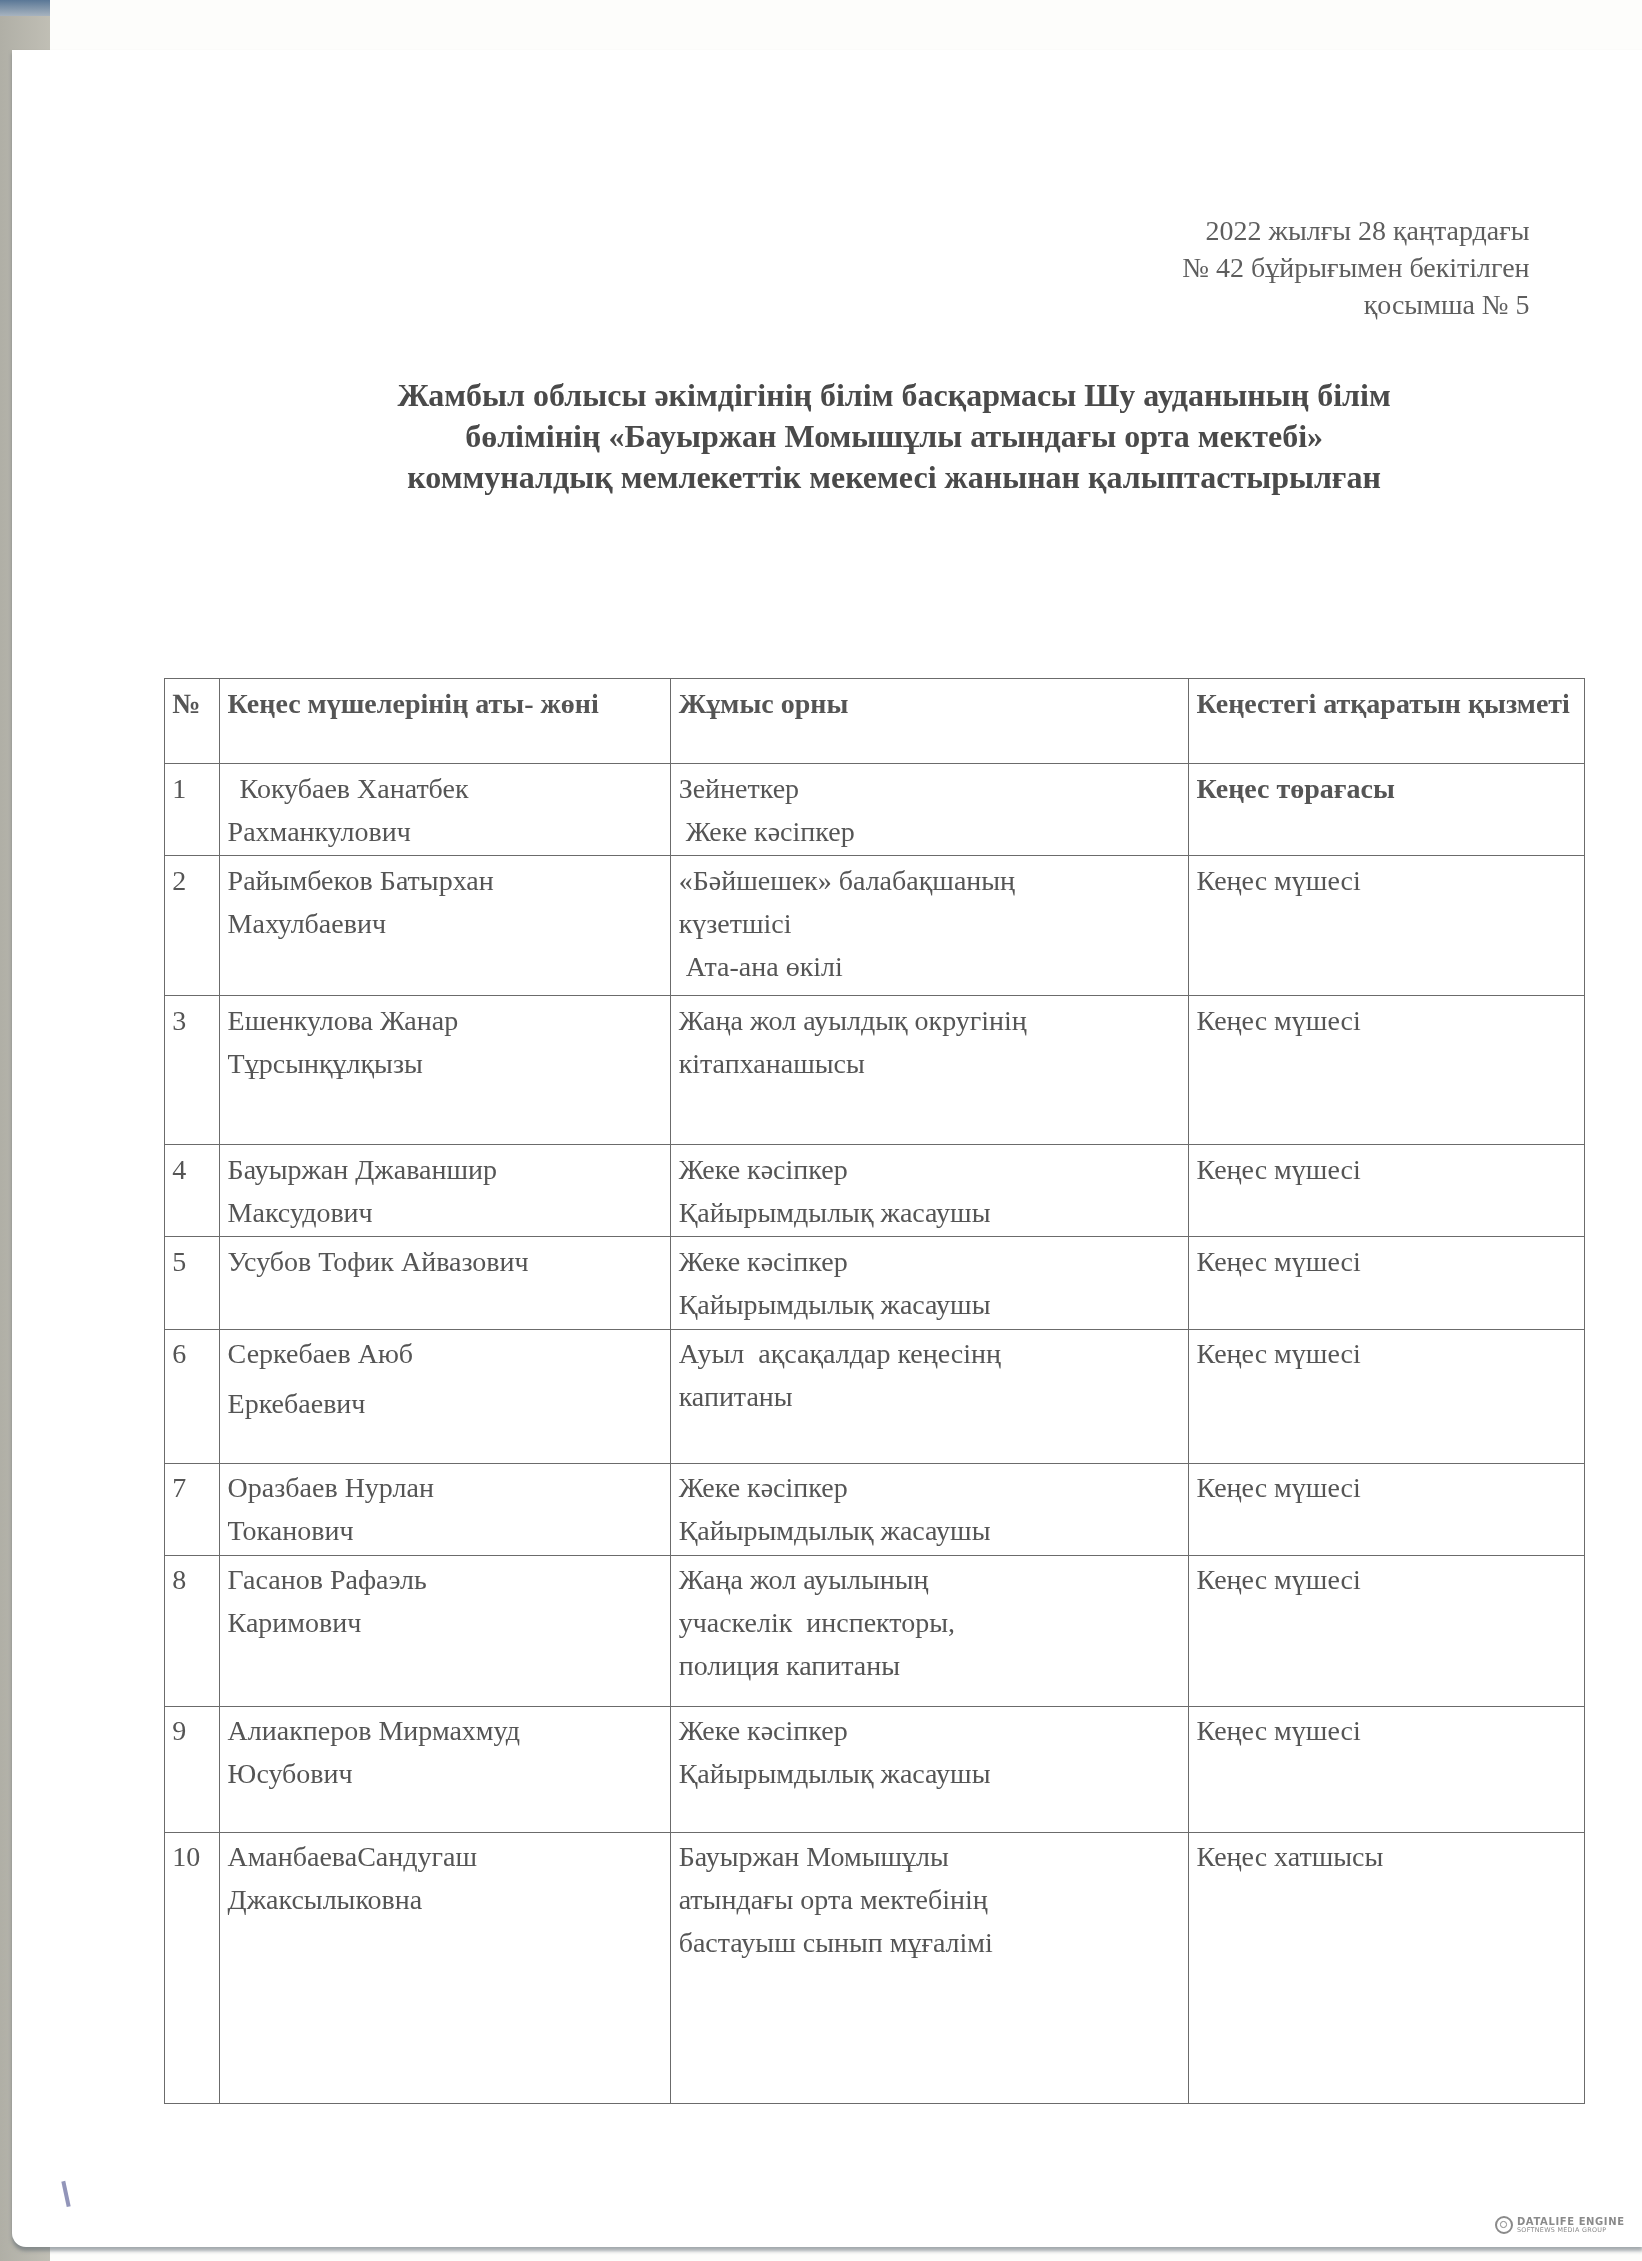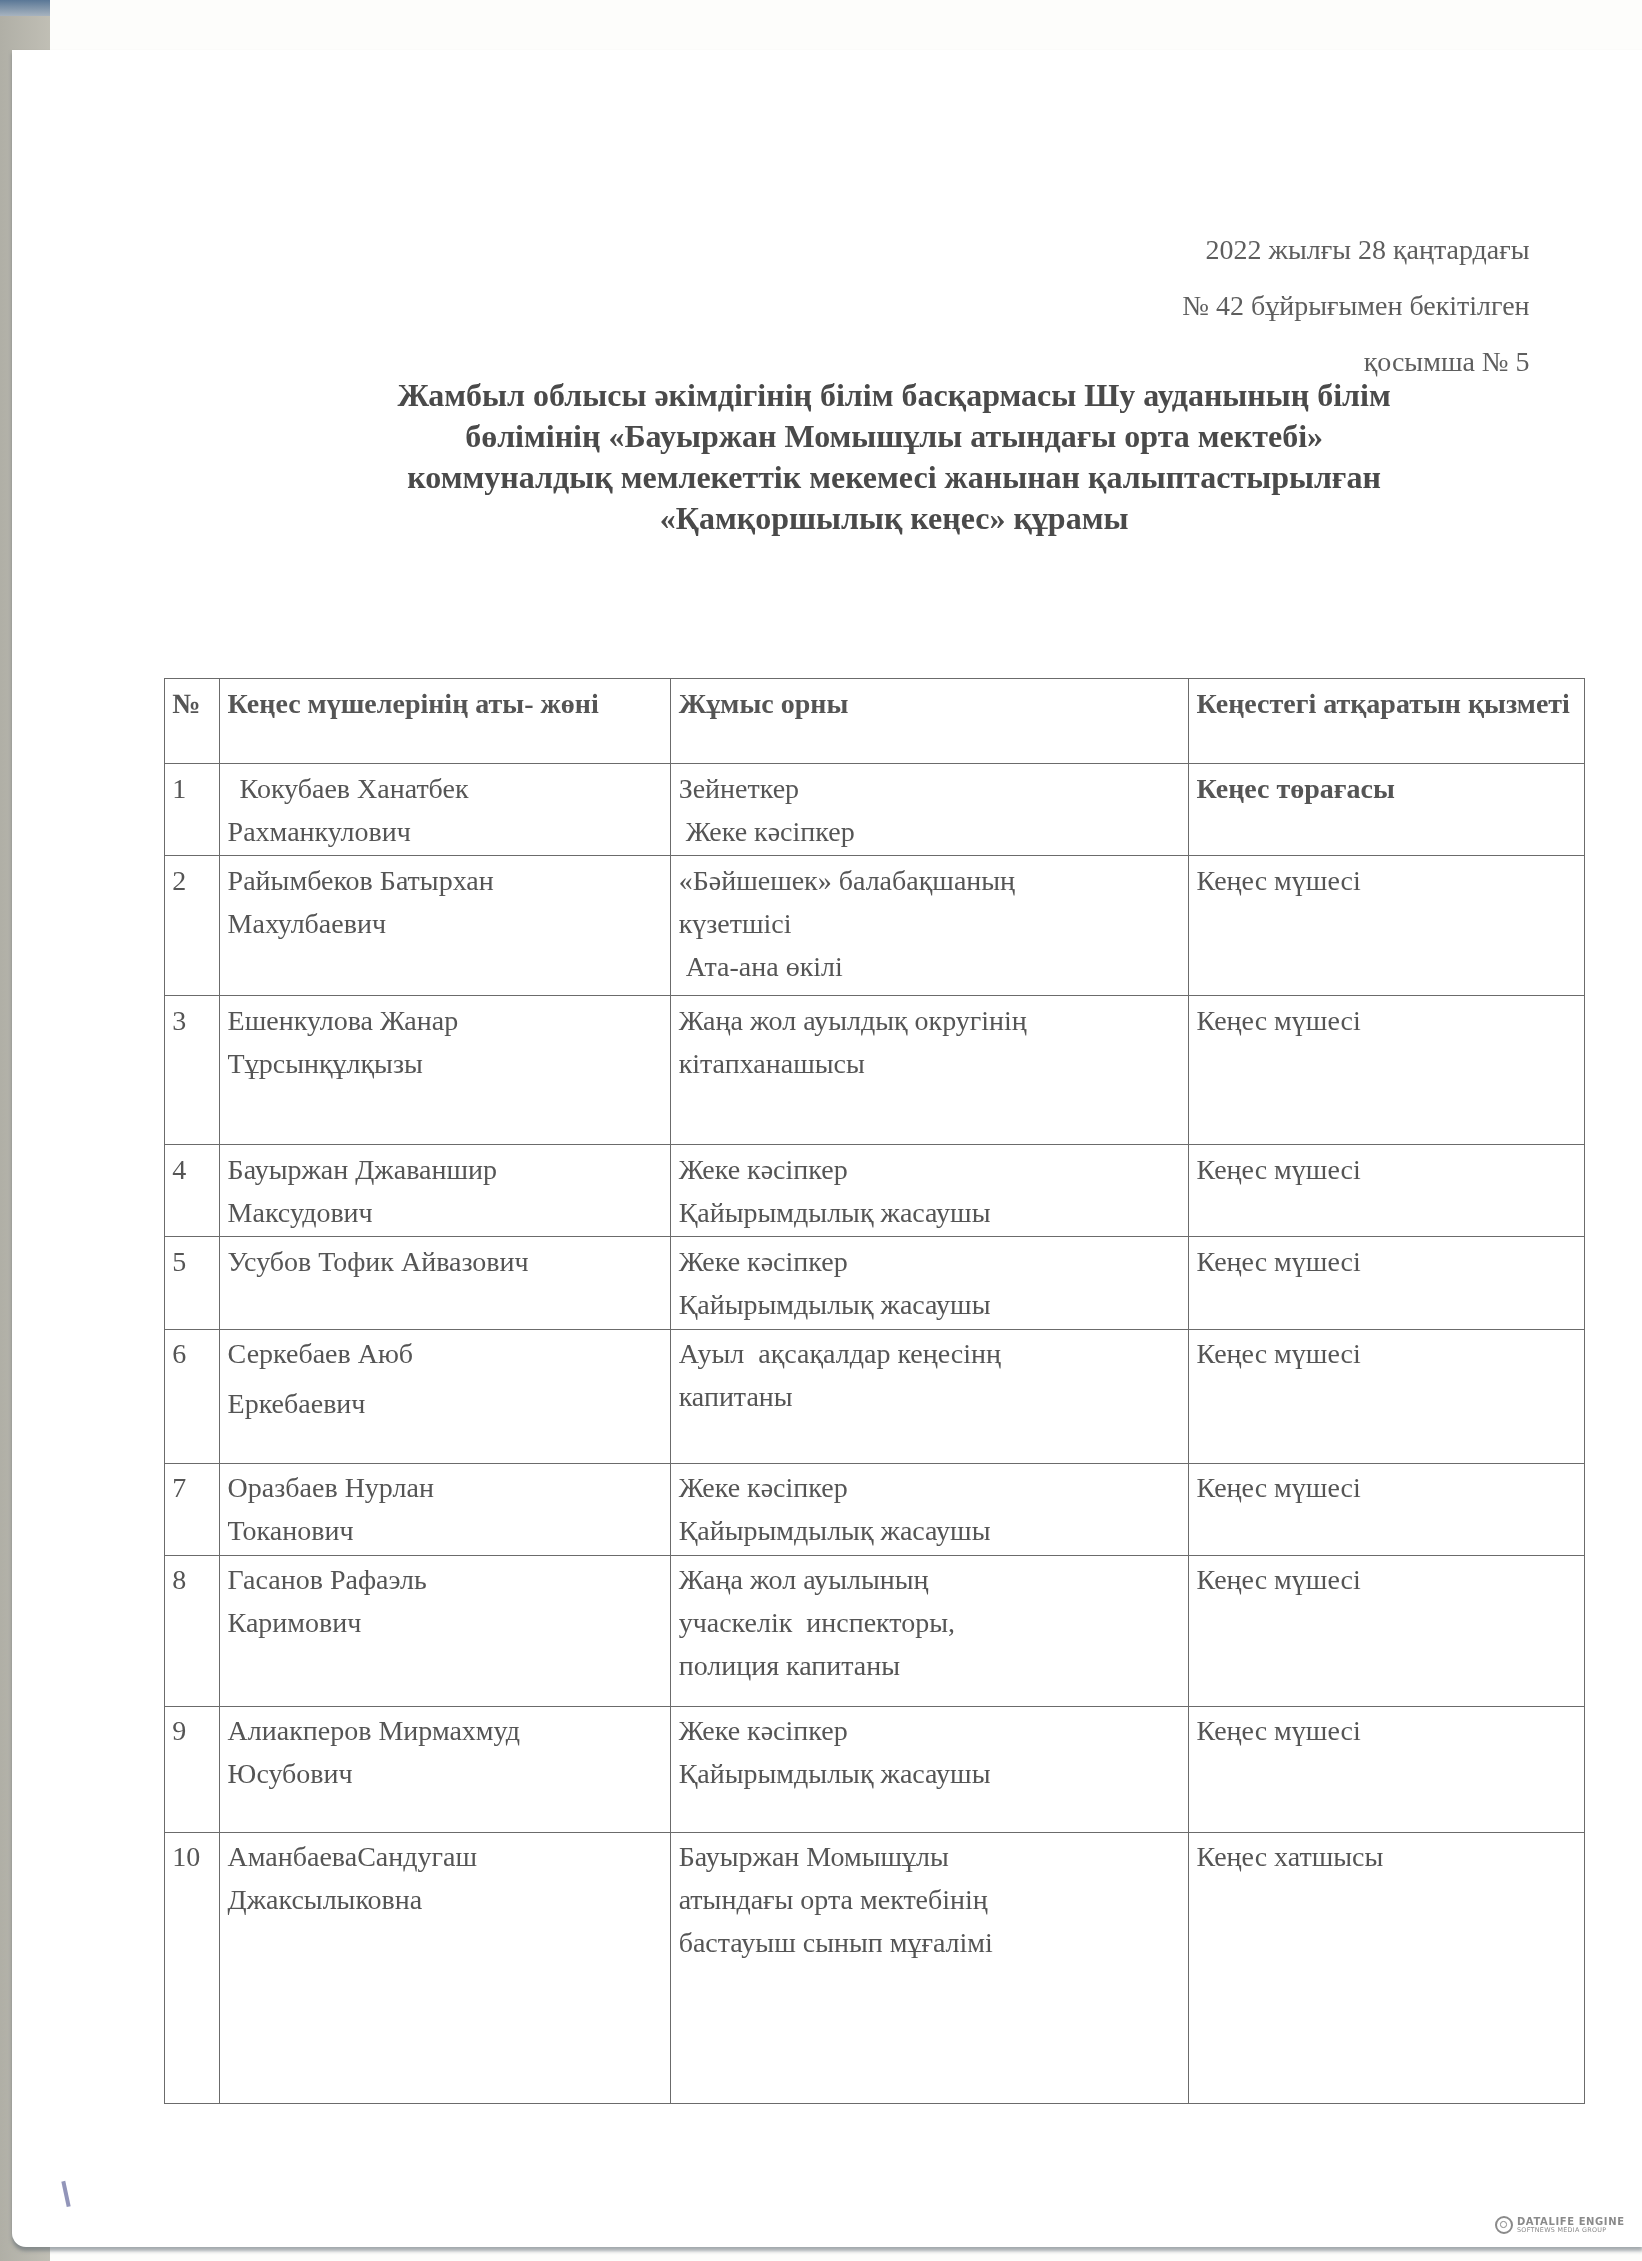--- a/index.html
+++ b/index.html
@@ -24,21 +24,21 @@
     .page {
       position: absolute; left: 11.6px; top: 50px; width: 1631px; height: 2197px;
       background: #ffffff;
       border-bottom-left-radius: 14px;
       box-shadow: 0 3.9px 3.9px rgba(90,100,110,0.55);
     }
     .approval {
       position: absolute; right: 113px; top: 162px;
       text-align: right; font-size: 28px; line-height: 37px; color: #5e5e5e;
     }
-    .approval div { white-space: nowrap; margin-top: 19px; }
+    .approval div { white-space: nowrap; }
     .title {
       position: absolute; left: 193px; width: 1379px; top: 325px;
       text-align: center; font-weight: bold; font-size: 32px; line-height: 41px;
       color: #4a4a4a;
     }
     .title div { white-space: nowrap; }
     table.members {
       position: absolute; left: 152px; top: 628px;
       width: 1421px; height: 1401px;
       border-collapse: collapse; table-layout: fixed;
@@ -89,21 +89,20 @@
   <div class="approval">
     <div>2022 жылғы 28 қаңтардағы</div>
     <div>№ 42 бұйрығымен бекітілген</div>
     <div>қосымша №  5</div>
   </div>
 
   <div class="title">
     <div>Жамбыл облысы әкімдігінің  білім басқармасы  Шу ауданының білім</div>
     <div>бөлімінің «Бауыржан Момышұлы атындағы орта мектебі»</div>
     <div>коммуналдық мемлекеттік мекемесі  жанынан қалыптастырылған</div>
-    <div>«Қамқоршылық кеңес» құрамы</div>
   </div>
 
   <table class="members">
     <colgroup>
       <col class="col-num">
         <col class="col-name">
         <col class="col-work">
         <col class="col-role">
     </colgroup>
     <thead>

